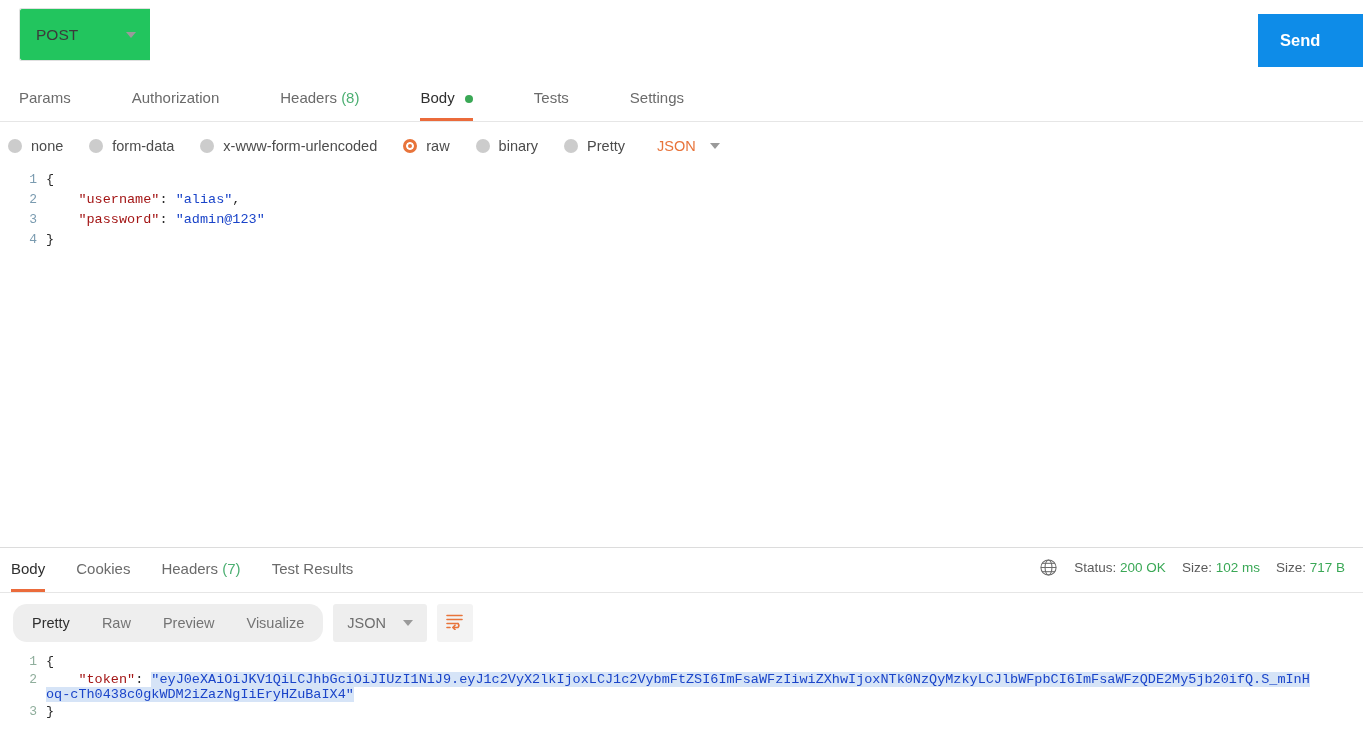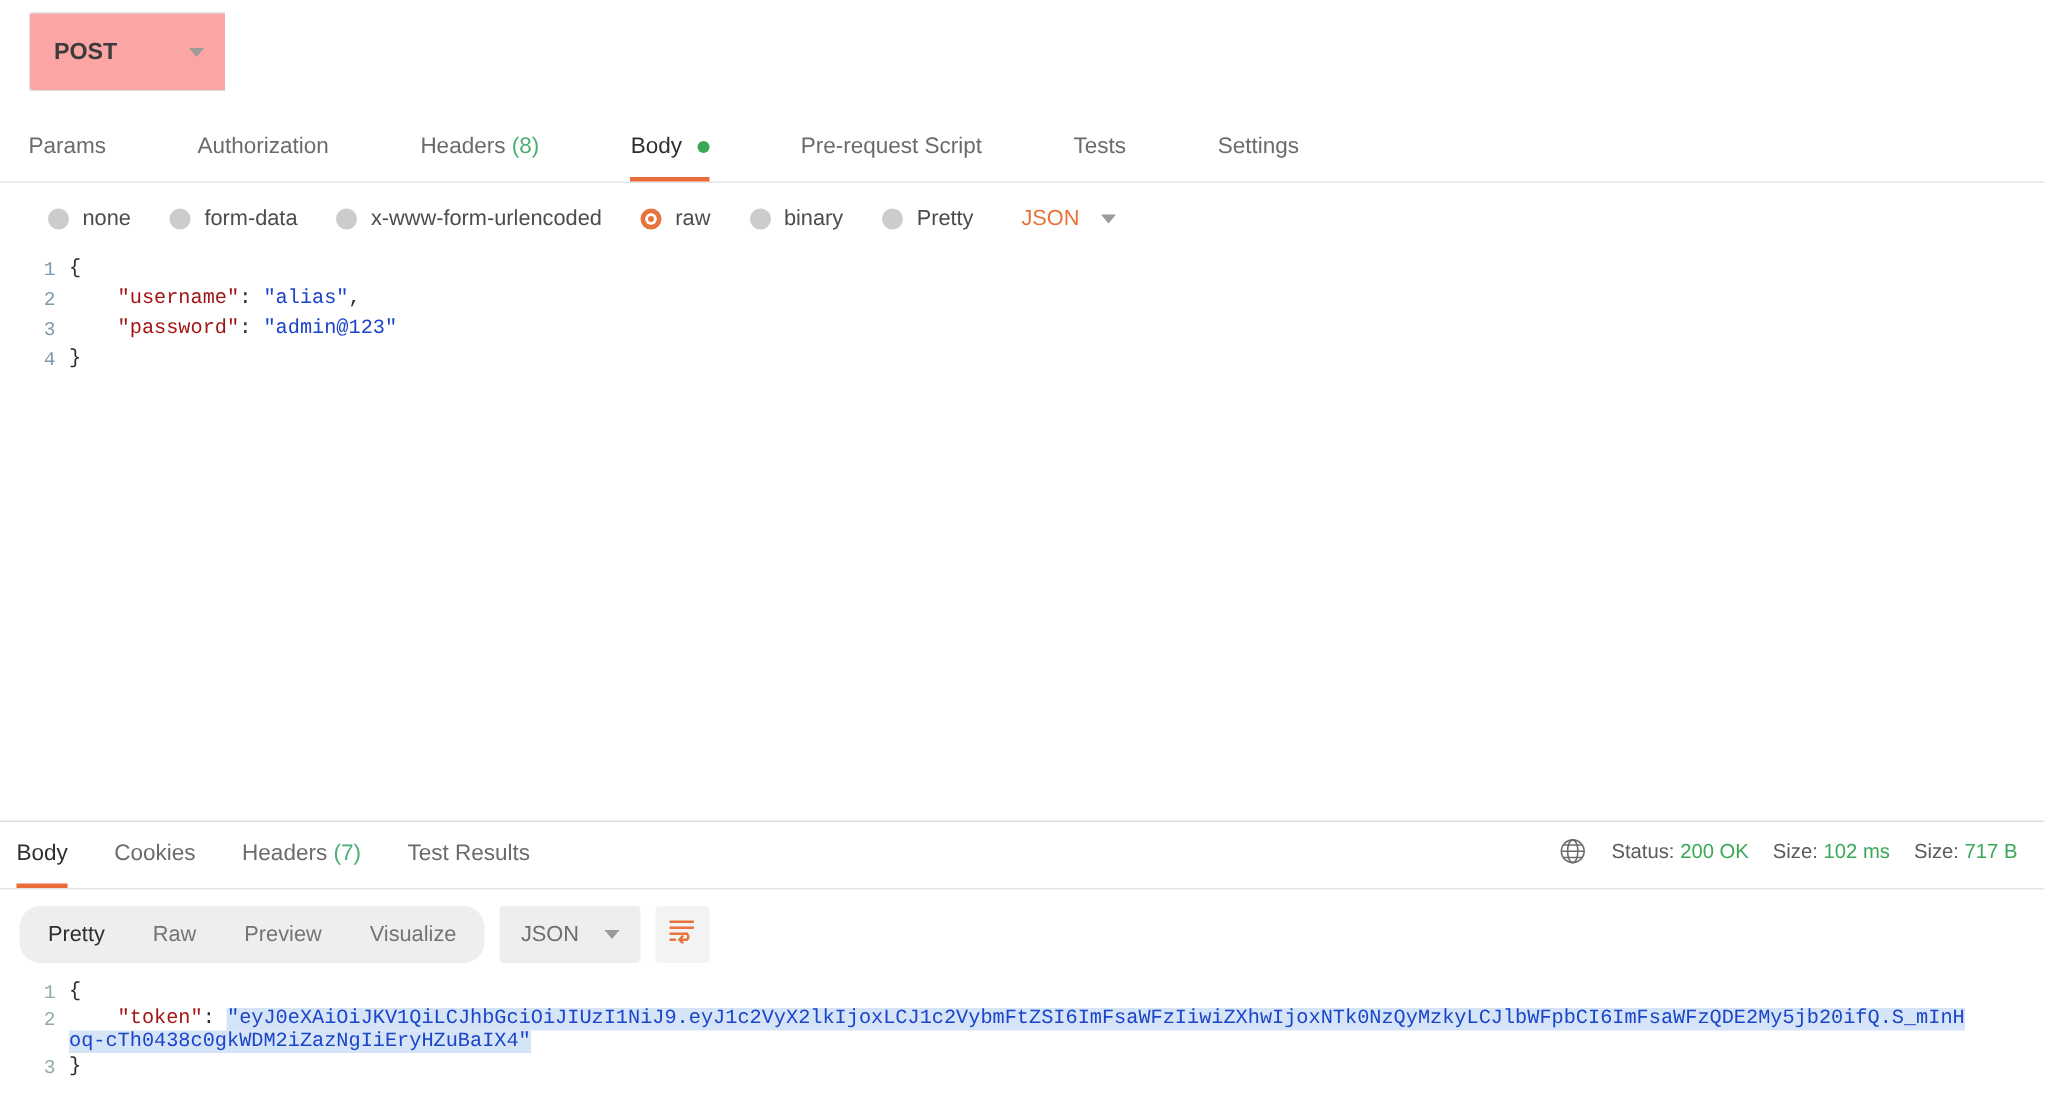--- a/index.html
+++ b/index.html
@@ -15,26 +15,25 @@
   .urlbar {
     position: absolute; left: 0; top: 0; width: 1363px; height: 70px;
     background: #fff;
     display: flex; align-items: center;
     padding: 14px 0 15px 19px;
   }
   .method-select {
     width: 131px; height: 53px;
     border: 1px solid #e0e0e0; border-right: none;
     border-radius: 3px 0 0 3px;
-    background: #fca5a5;
+    background: #22c55e;
     display: flex; align-items: center; justify-content: space-between;
     padding: 0 14px 0 16px;
     font-size: 15.5px; color: #3b3b3b;
     cursor: pointer;
-    font-weight: bold;
   }
   .caret {
     width: 0; height: 0;
     border-left: 5px solid transparent;
     border-right: 5px solid transparent;
     border-top: 6px solid #9a9a9a;
   }
   .url-input {
     width: 1120px; height: 53px;
     border: 1px solid #e0e0e0;
@@ -82,21 +81,21 @@
   .dot-green {
     display: inline-block; width: 8px; height: 8px;
     border-radius: 50%; background: #3aa856;
     margin-left: 6px; vertical-align: middle;
   }
 
   
   .bodytype-row {
     position: absolute; left: 0; top: 126px; width: 1363px; height: 40px;
     display: flex; align-items: center;
-    padding-left: 32px;
+    padding-left: 8px;
   }
   .radio-opt {
     display: flex; align-items: center;
     margin-right: 26px;
     font-size: 14.5px; color: #4c4c4c;
     cursor: pointer; white-space: nowrap;
   }
   .radio-dot {
     width: 14px; height: 14px; border-radius: 50%;
     background: #cccccc; margin-right: 9px;
@@ -203,39 +202,37 @@
   .wrapline .code-text { white-space: pre-wrap; word-break: break-all; max-width: 1270px; }
 </style>
 </head>
 <body>
 
 <div class="urlbar">
   <div class="method-select">
     <span>POST</span>
     <span class="caret"></span>
   </div>
+  <button class="send-btn">Send</button>
 </div>
 
 <div class="req-tabs">
   <div class="req-tab">
     <span>Params</span>
   </div>
   <div class="req-tab">
     <span>Authorization</span>
   </div>
   <div class="req-tab">
     <span>Headers</span>
     <span class="badge-green">(8)</span>
   </div>
   <div class="req-tab active">
     <span>Body</span>
     <span class="dot-green"></span>
-  </div>
-  <div class="req-tab">
-    <span>Pre-request Script</span>
   </div>
   <div class="req-tab">
     <span>Tests</span>
   </div>
   <div class="req-tab">
     <span>Settings</span>
   </div>
 </div>
 
 <div class="bodytype-row">

